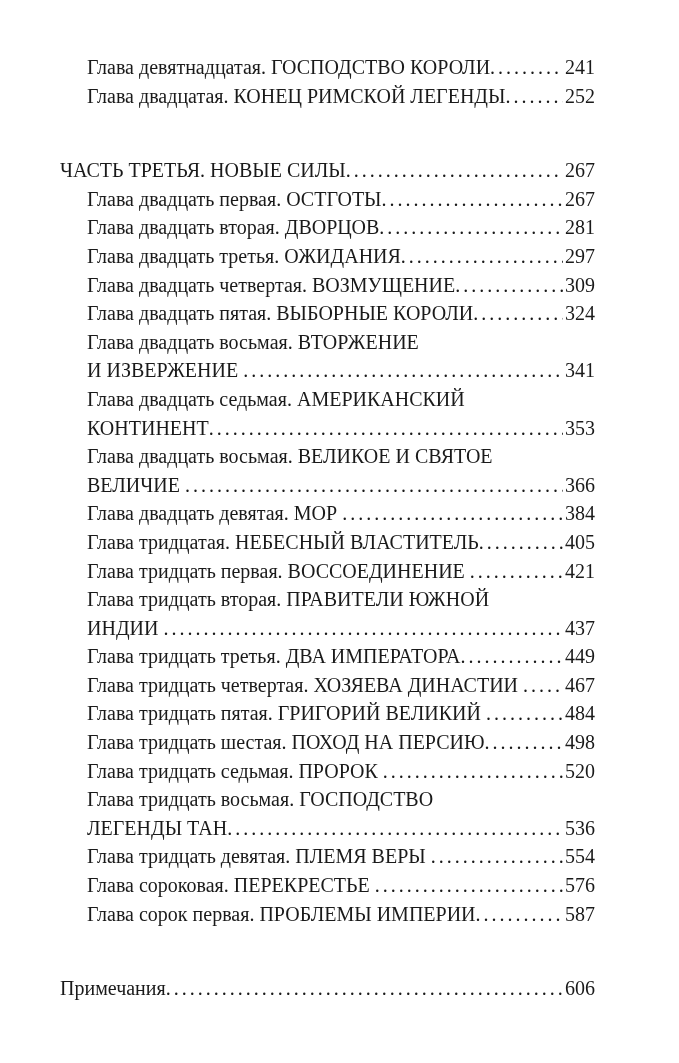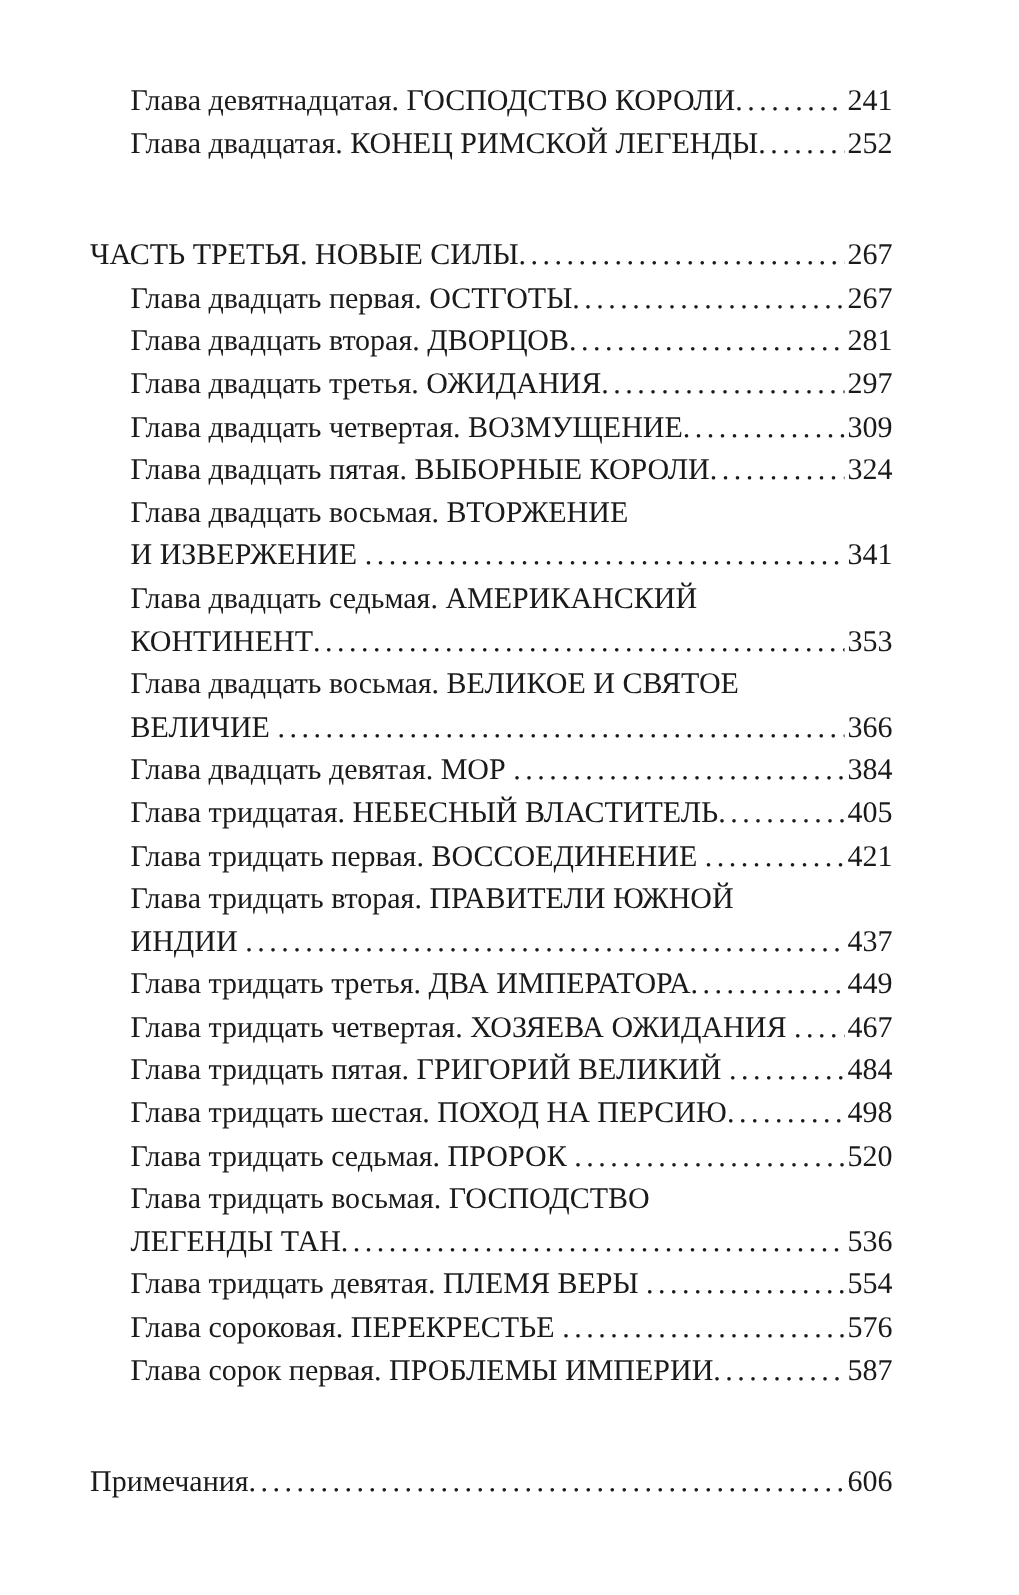--- a/index.html
+++ b/index.html
@@ -164,21 +164,21 @@
     <span class="page">437</span>
   </div>
     <div class="row chapter">
     <span class="prefix">Глава тридцать третья. </span>
     <span class="title">ДВА ИМПЕРАТОРА</span>
     <span class="leader"></span>
     <span class="page">449</span>
   </div>
     <div class="row chapter">
     <span class="prefix">Глава тридцать четвертая. </span>
-    <span class="title">ХОЗЯЕВА ОЖИДАНИЯ </span>
+    <span class="title">ХОЗЯЕВА ДИНАСТИИ </span>
     <span class="leader"></span>
     <span class="page">467</span>
   </div>
     <div class="row chapter">
     <span class="prefix">Глава тридцать пятая. </span>
     <span class="title">ГРИГОРИЙ ВЕЛИКИЙ </span>
     <span class="leader"></span>
     <span class="page">484</span>
   </div>
     <div class="row chapter">

